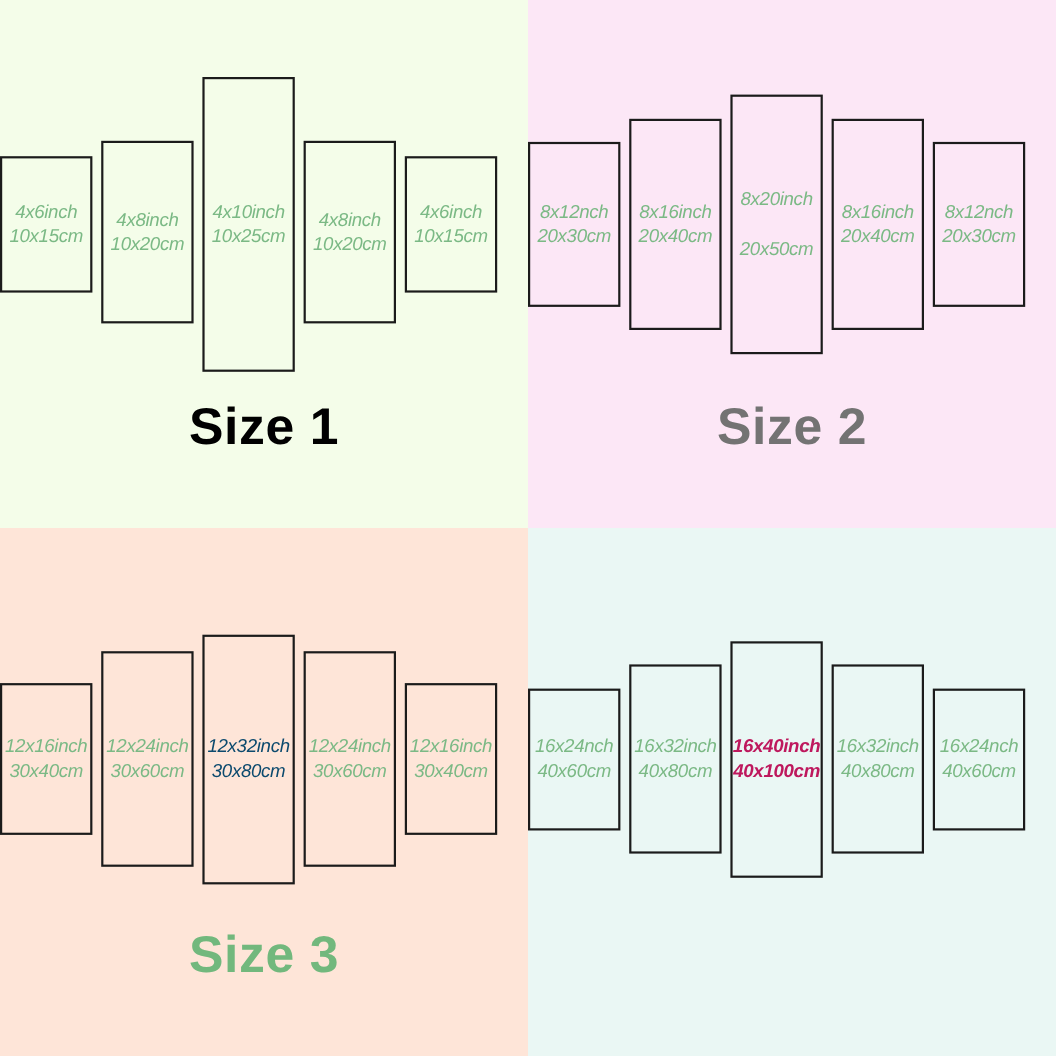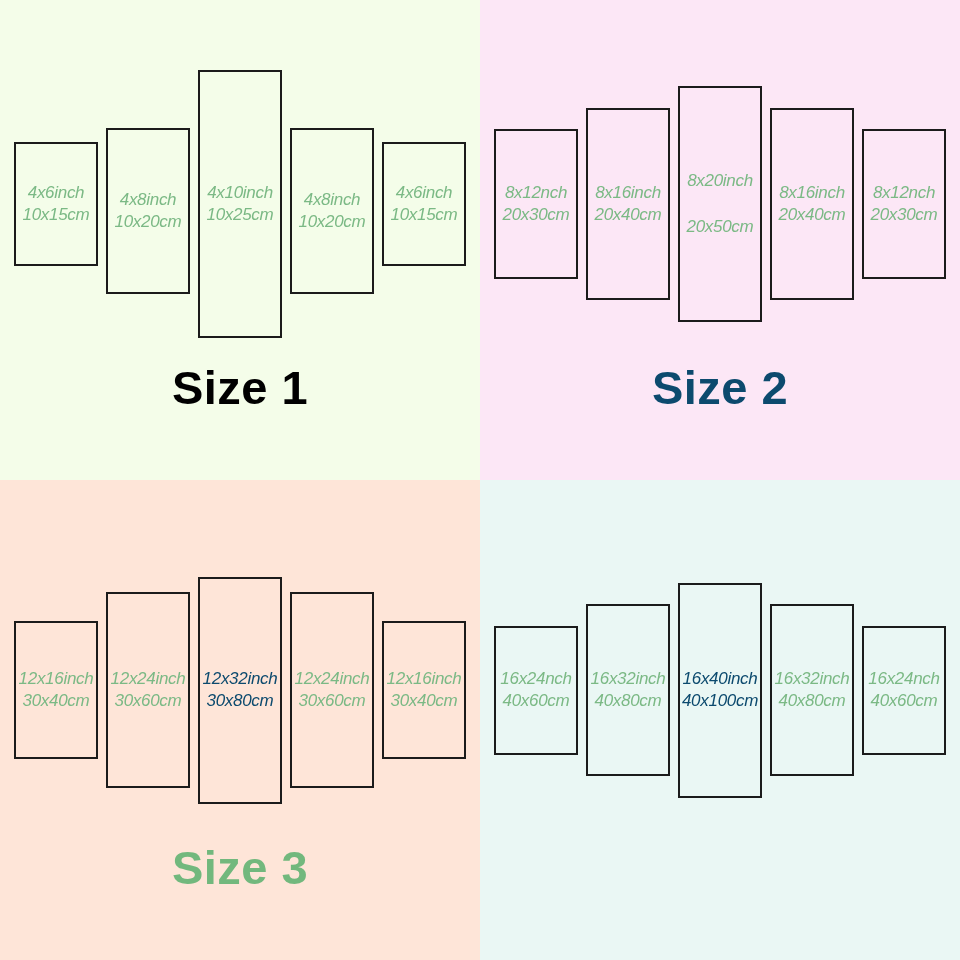--- a/index.html
+++ b/index.html
@@ -17,21 +17,20 @@
   .quadrant {
     position: relative;
     width: 480px;
     height: 480px;
   }
 
   .panels {
     position: absolute;
     top: 0; left: 0; right: 0;
     display: flex;
-    justify-content: center;
     align-items: center;
     gap: 8px;
   }
   .q1 .panels, .q2 .panels { height: 408px; }
   .q3 .panels, .q4 .panels { height: 420px; }
 
   .panel {
     width: 84px;
     box-sizing: border-box;
     border: 2.5px solid #1b1b1b;
@@ -118,21 +117,21 @@
         </div>
         <div class="panel p3" style="color: rgb(123, 185, 133); border-color: rgb(27, 27, 27);">
           <div>8x16inch</div>
           <div>20x40cm</div>
         </div>
         <div class="panel p4" style="color: rgb(123, 185, 133); border-color: rgb(27, 27, 27);">
           <div>8x12nch</div>
           <div>20x30cm</div>
         </div>
       </div>
-    <div class="size-label" style="color: #0c4a6e;">Size 2</div>
+    <div class="size-label" style="color: #737373;">Size 2</div>
   </div>
   <div class="quadrant q3" style="background: rgb(254, 229, 216);">
     <div class="panels">
         <div class="panel p0" style="color: rgb(123, 185, 133); border-color: rgb(27, 27, 27);">
           <div>12x16inch</div>
           <div>30x40cm</div>
         </div>
         <div class="panel p1" style="color: rgb(123, 185, 133); border-color: rgb(27, 27, 27);">
           <div>12x24inch</div>
           <div>30x60cm</div>
@@ -155,21 +154,21 @@
   <div class="quadrant q4" style="background: rgb(234, 247, 244);">
     <div class="panels">
         <div class="panel p0" style="color: rgb(123, 185, 133); border-color: rgb(27, 27, 27);">
           <div>16x24nch</div>
           <div>40x60cm</div>
         </div>
         <div class="panel p1" style="color: rgb(123, 185, 133); border-color: rgb(27, 27, 27);">
           <div>16x32inch</div>
           <div>40x80cm</div>
         </div>
-        <div class="panel p2" style="color: #0c4a6e; border-color: rgb(27, 27, 27);">
+        <div class="panel p2" style="color: #be185d; border-color: rgb(27, 27, 27); font-weight: bold;">
           <div>16x40inch</div>
           <div>40x100cm</div>
         </div>
         <div class="panel p3" style="color: rgb(123, 185, 133); border-color: rgb(27, 27, 27);">
           <div>16x32inch</div>
           <div>40x80cm</div>
         </div>
         <div class="panel p4" style="color: rgb(123, 185, 133); border-color: rgb(27, 27, 27);">
           <div>16x24nch</div>
           <div>40x60cm</div>

